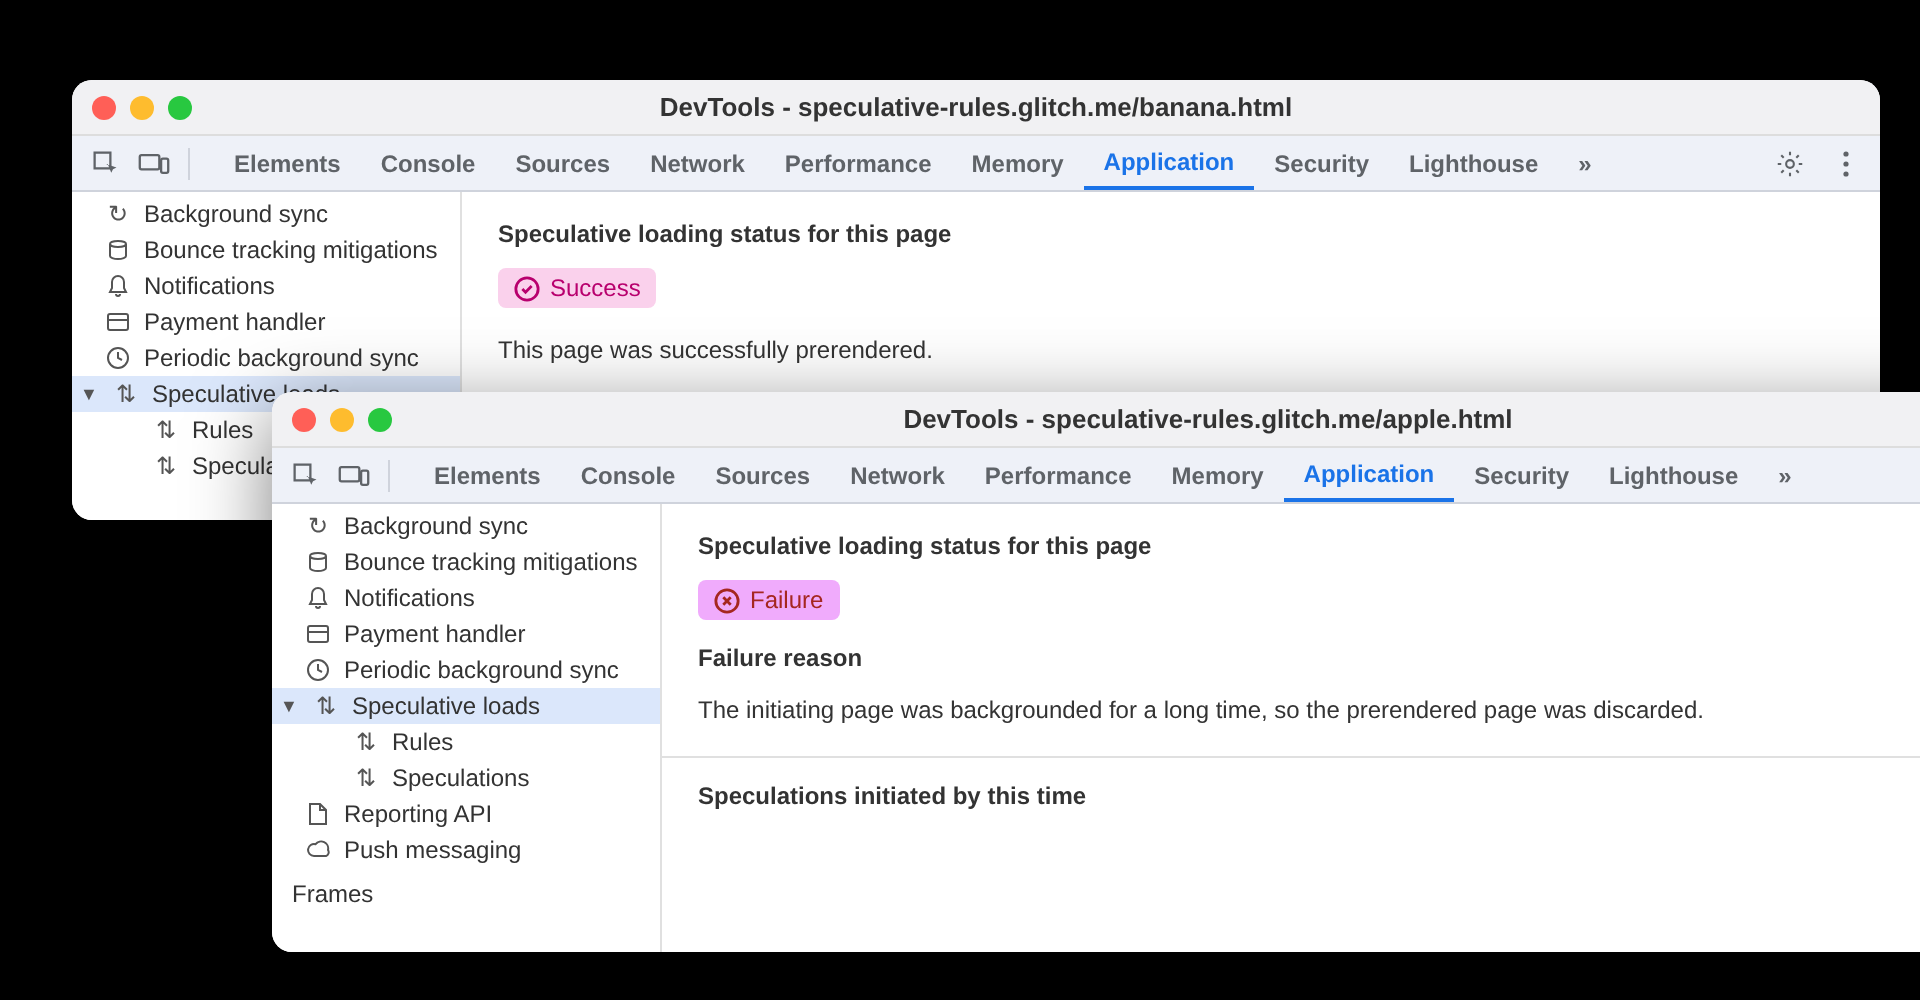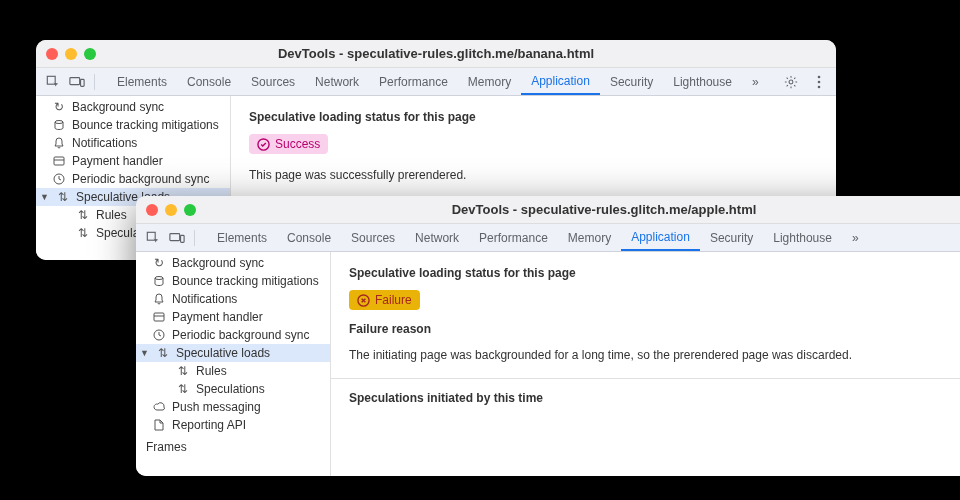--- a/index.html
+++ b/index.html
@@ -12,21 +12,21 @@
     position: relative;
     overflow: hidden;
   }
   .window {
     position: absolute;
     background: #fff;
     border-radius: 10px;
     box-shadow: 0 10px 40px rgba(0,0,0,0.5);
     overflow: hidden;
   }
-  .win1 { left: 36px; top: 40px; width: 800px; height: 220px; }
+  .win1 { left: 36px; top: 40px; width: 904px; height: 220px; }
   .win2 { left: 136px; top: 196px; width: 936px; height: 280px; }
   .titlebar {
     height: 28px;
     background: #f1f1f3;
     display: flex;
     align-items: center;
     padding: 0 10px;
     border-bottom: 1px solid #ddd;
     position: relative;
   }
@@ -44,20 +44,21 @@
     pointer-events: none;
   }
   .tabstrip {
     height: 28px;
     background: #eef1f8;
     display: flex;
     align-items: center;
     border-bottom: 1px solid #cfd3dc;
     padding: 0 6px;
     gap: 2px;
+    font-weight: bold;
   }
   .ts-icon {
     width: 18px; height: 18px;
     display: flex; align-items: center; justify-content: center;
     color: #5f6368;
     margin: 0 2px;
   }
   .ts-right { margin-left: auto; display: flex; align-items: center; gap: 6px; }
   .tabs { display: flex; align-items: stretch; height: 100%; margin-left: 6px; }
   .tab {
@@ -104,21 +105,21 @@
   }
   .content h4 { font-size: 12px; font-weight: 700; margin-bottom: 10px; }
   .badge {
     display: inline-flex; align-items: center; gap: 5px;
     padding: 3px 8px;
     border-radius: 4px;
     font-size: 12px;
     margin-bottom: 12px;
   }
   .badge.success { background: #fad1ec; color: #b8006e; }
-  .badge.failure { background: #eab308; color: #a52720; }
+  .badge.failure { background: #f0abfc; color: #a52720; }
   .desc { font-size: 12px; color: #333; margin-bottom: 14px; line-height: 1.5; }
   svg { display: block; }
 </style>
 </head>
 <body>
 
 <div class="window win1">
   <div class="titlebar">
     <div class="traffic">
       <div class="dot r"></div>
@@ -340,34 +341,34 @@
       <div class="s-item child">
           <span class="s-icon">⇅</span>
           <span>Rules</span>
         </div>
       <div class="s-item child">
           <span class="s-icon">⇅</span>
           <span>Speculations</span>
         </div>
       <div class="s-item">
           <span class="s-icon">
-            <svg width="13" height="10" viewBox="0 0 13 10" fill="none" stroke="currentColor">
-              <path d="M4 8a3 3 0 1 1 .8-5.9A3.5 3.5 0 0 1 11 5a2 2 0 0 1-1 3H4z"></path>
-            </svg>
-          </span>
-          <span>Push messaging</span>
-        </div>
-      <div class="s-item">
-          <span class="s-icon">
             <svg width="10" height="12" viewBox="0 0 10 12" fill="none" stroke="currentColor">
               <path d="M1 1h5l3 3v7H1z"></path>
               <path d="M6 1v3h3"></path>
             </svg>
           </span>
           <span>Reporting API</span>
+        </div>
+      <div class="s-item">
+          <span class="s-icon">
+            <svg width="13" height="10" viewBox="0 0 13 10" fill="none" stroke="currentColor">
+              <path d="M4 8a3 3 0 1 1 .8-5.9A3.5 3.5 0 0 1 11 5a2 2 0 0 1-1 3H4z"></path>
+            </svg>
+          </span>
+          <span>Push messaging</span>
         </div>
       <div class="s-cat">Frames</div>
     </div>
     <div class="content">
       <h4>Speculative loading status for this page</h4>
       <div class="badge failure">
         <span>
             <svg width="13" height="13" viewBox="0 0 14 14" fill="none" stroke="currentColor" stroke-width="1.5">
               <circle cx="7" cy="7" r="6"></circle>
               <path d="M5 5l4 4M9 5l-4 4"></path>

